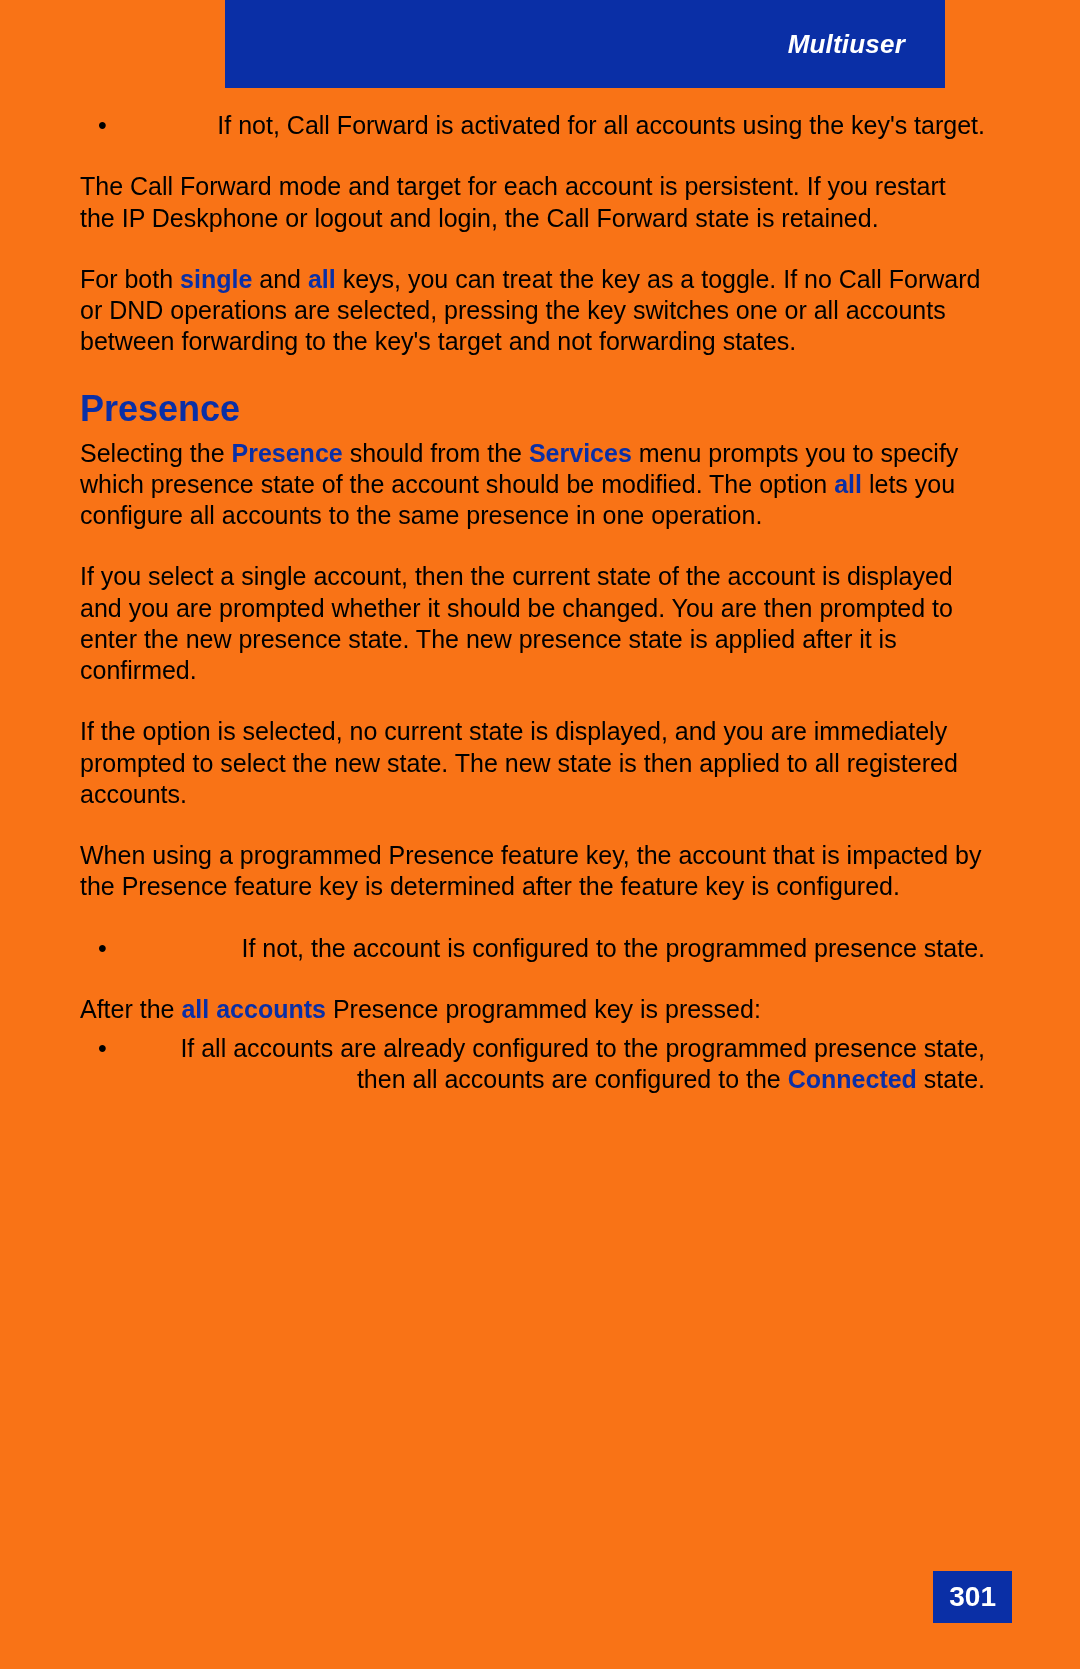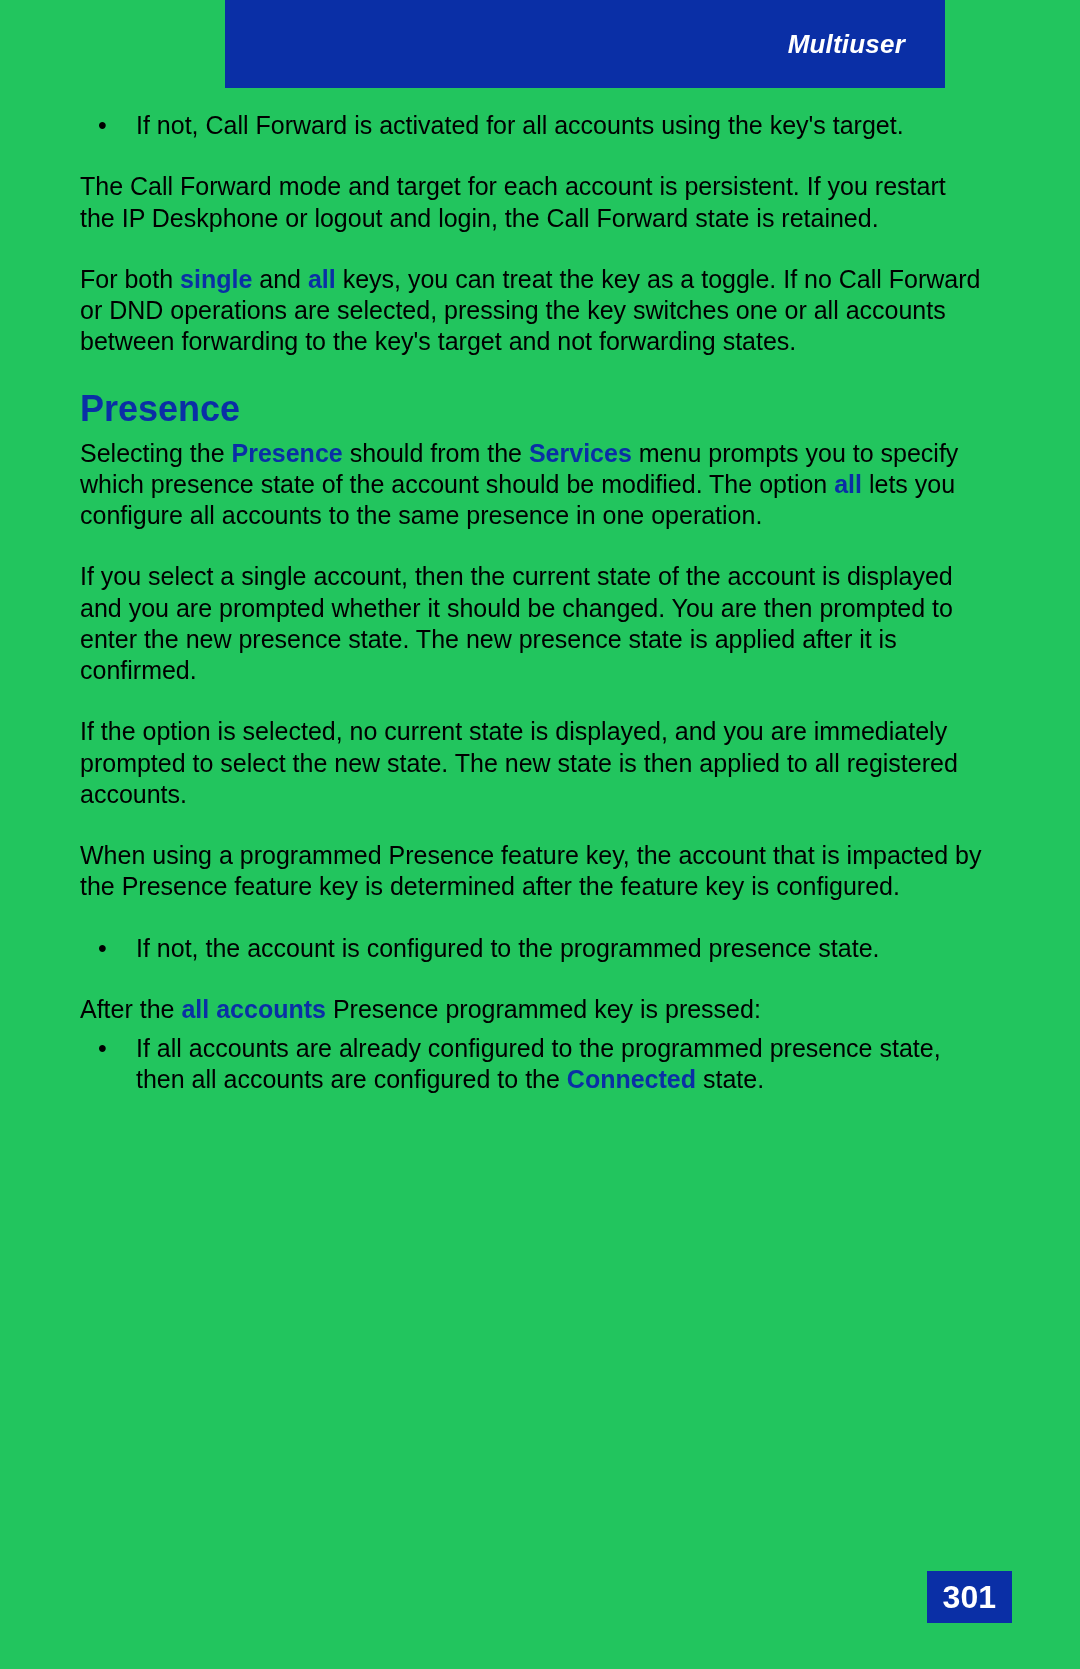--- a/index.html
+++ b/index.html
@@ -5,21 +5,21 @@
   html, body {
     margin: 0;
     padding: 0;
     background: #ffffff;
     width: 1080px;
   }
   .page {
     position: relative;
     width: 1080px;
     height: 1669px;
-    background: #22c55e;
+    background: #f97316;
     font-family: Arial, Helvetica, sans-serif;
     color: #000000;
   }
   .header-bar {
     position: absolute;
     top: 0;
     left: 225px;
     width: 720px;
     height: 88px;
     background: #0a2fa6;
@@ -45,20 +45,21 @@
   }
   .body-text {
     font-size: 25px;
     line-height: 1.25;
     margin: 0 0 30px 0;
   }
   .bullet-list {
     list-style: none;
     padding: 0;
     margin: 0 0 30px 0;
+    text-align: right;
   }
   .bullet-list li {
     position: relative;
     padding-left: 56px;
     font-size: 25px;
     line-height: 1.25;
     margin: 0 0 18px 0;
   }
   .bullet-list li::before {
     content: "•";
@@ -88,21 +89,21 @@
     background: #0a2fa6;
     display: flex;
     align-items: center;
     justify-content: center;
     padding: 0 16px;
     box-sizing: border-box;
   }
   .footer-number {
     font-family: Arial, Helvetica, sans-serif;
     font-weight: 700;
-    font-size: 32px;
+    font-size: 28px;
     color: #ffffff;
   }
 </style>
 </head>
 <body>
 
 <div class="page">
 
   <div class="header-bar">
     <span class="header-title">Multiuser</span>

